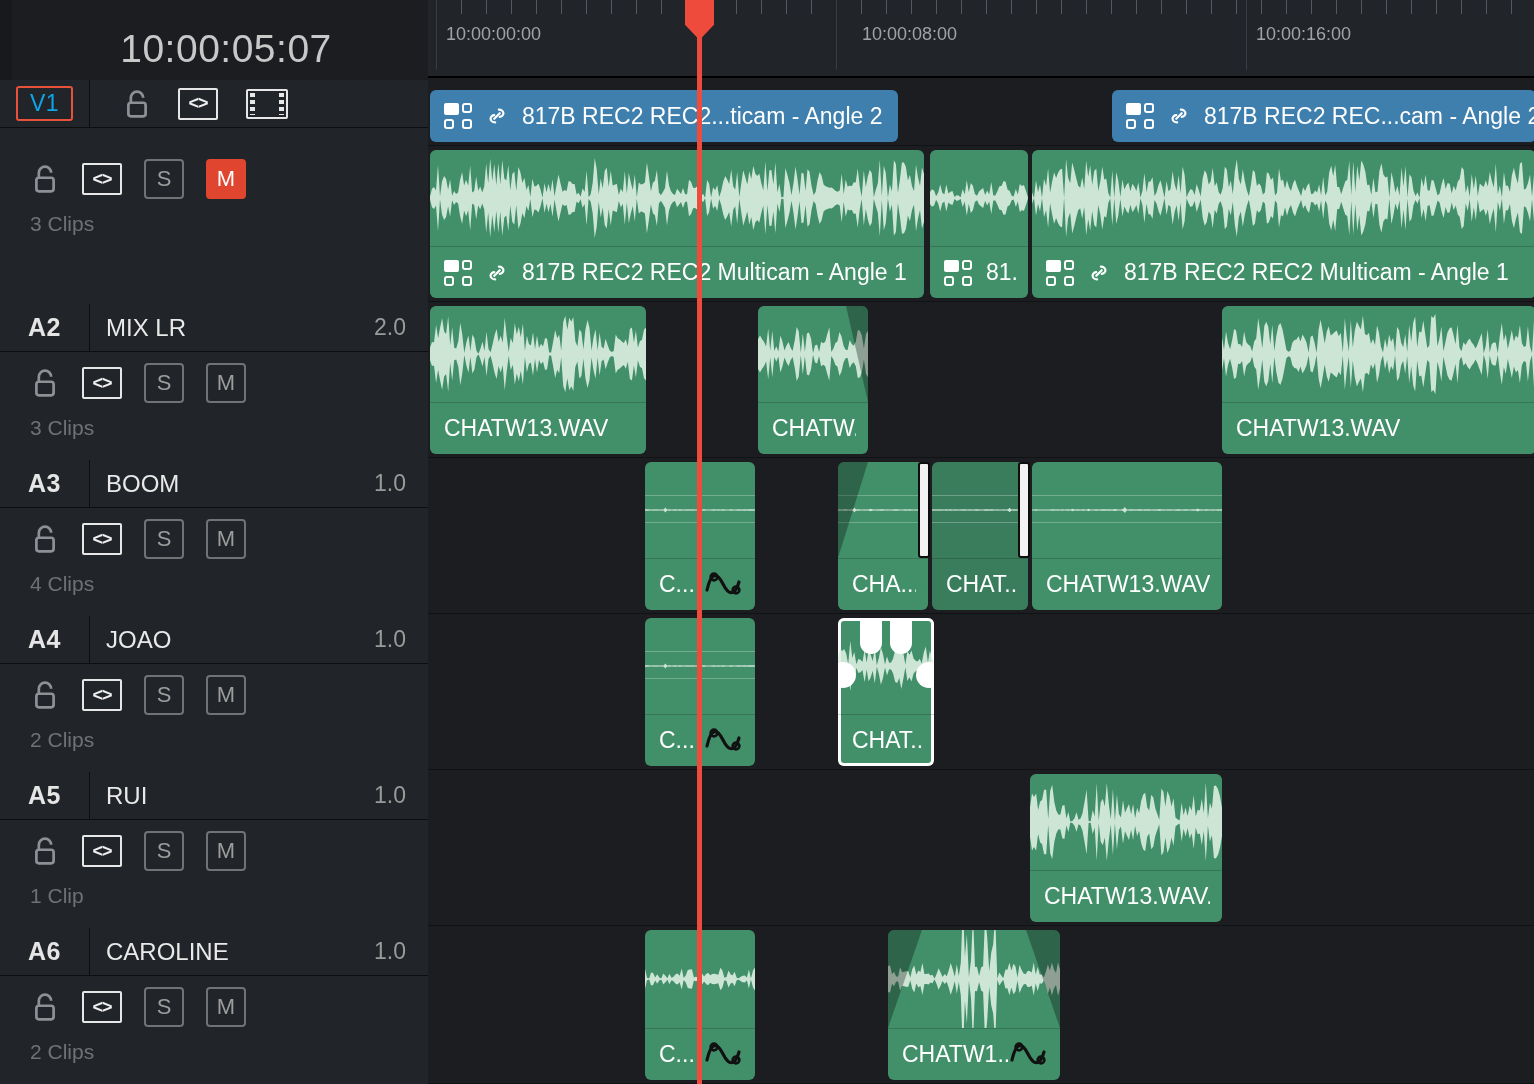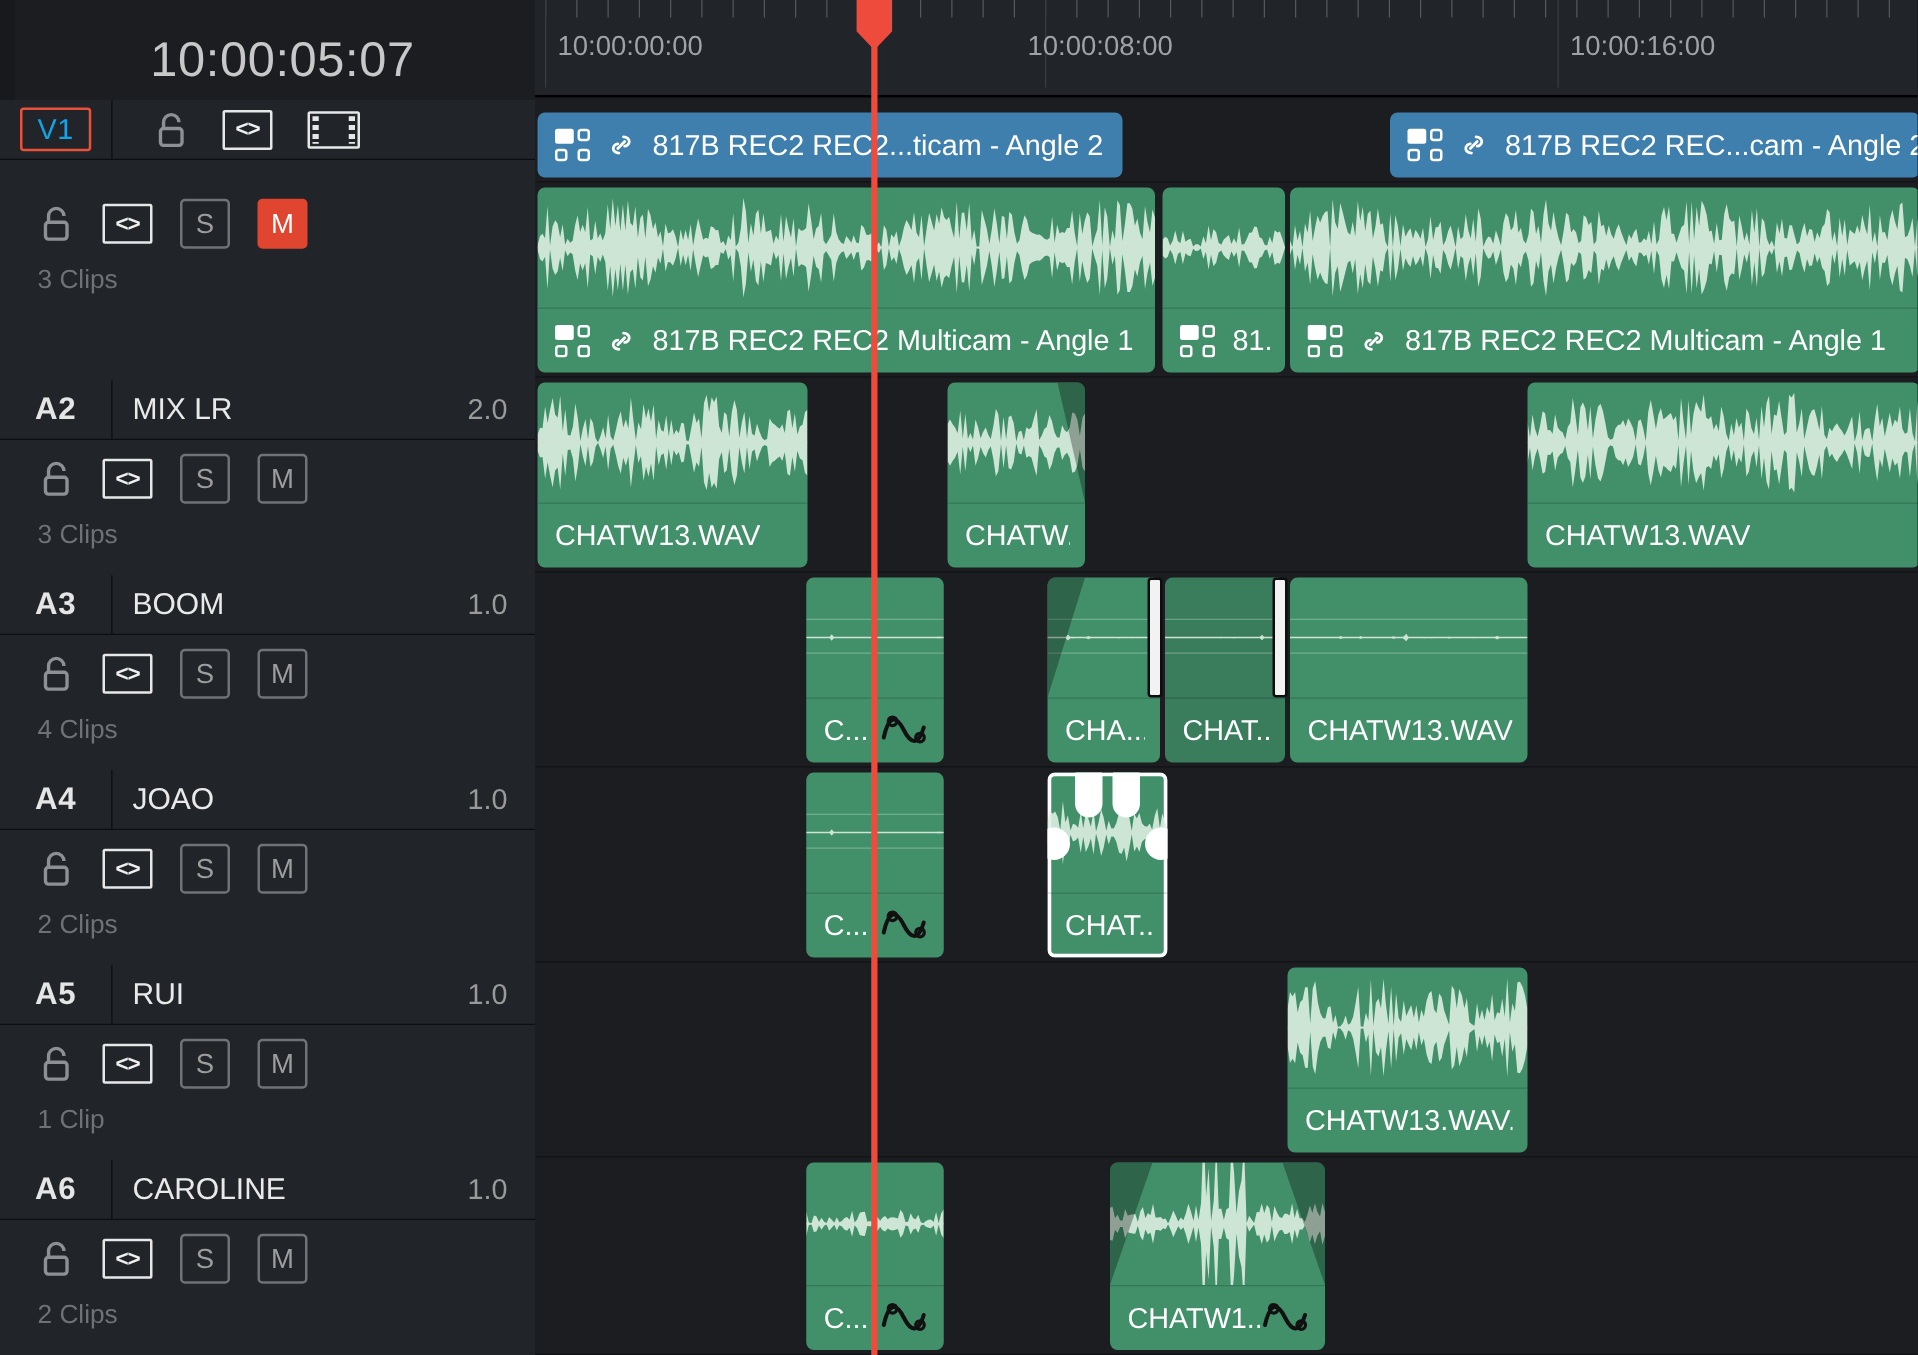--- a/index.html
+++ b/index.html
@@ -81,21 +81,21 @@
   }
   .sq-btn.active { background: #e0452f; border-color: #e0452f; color: #fff; }
 
   
   #tl { position: absolute; left: 428px; top: 0; width: 1106px; height: 1084px; background: #1b1d21; }
   #ruler { position: absolute; left: 0; top: 0; width: 1106px; height: 78px;
            background: #212428; border-bottom: 2px solid #000; }
   .tick { position: absolute; top: 0; width: 1px; background: #53585e; }
   .tick.mi { height: 14px; }
   .tick.ma { height: 70px; background: #3a3e44; }
-  .tk-label { position: absolute; top: 24px; color: #9fa3a7; font-size: 22px; white-space: nowrap; }
+  .tk-label { position: absolute; top: 24px; color: #9fa3a7; font-size: 18px; white-space: nowrap; }
 
   .track-lane { position: absolute; left: 0; width: 1106px; background: #1b1d21;
                 border-bottom: 1px solid #101216; }
 
   .clip { position: absolute; border-radius: 6px; overflow: hidden; }
   .clip.vid { background: #3e7fae; }
   .clip.aud { background: #42906a; }
   .clip.aud.dim { background: #3a7d5d; }
   .clip.sel { box-shadow: inset 0 0 0 3px #ffffff; }
 
@@ -364,21 +364,21 @@
         <div class="tick mi" style="left: 933px;"></div>
         <div class="tick mi" style="left: 958px;"></div>
         <div class="tick mi" style="left: 983px;"></div>
         <div class="tick mi" style="left: 1008px;"></div>
         <div class="tick mi" style="left: 1033px;"></div>
         <div class="tick mi" style="left: 1058px;"></div>
         <div class="tick mi" style="left: 1083px;"></div>
         <div class="tick ma" style="left: 8px;"></div>
         <div class="tk-label" style="left: 18px;">10:00:00:00</div>
         <div class="tick ma" style="left: 408px;"></div>
-        <div class="tk-label" style="left: 394px;">10:00:08:00</div>
+        <div class="tk-label" style="left: 434px;">10:00:08:00</div>
         <div class="tick ma" style="left: 818px;"></div>
         <div class="tk-label" style="left: 828px;">10:00:16:00</div>
       </div>
     <div id="lanes">
         <div class="track-lane" style="top: 88px; height: 58px;">
           <div class="clip vid" style="left: 2px; width: 468px; top: 2px; height: 52px;">
             <div class="clip-bar">
               <span class="mc-icon">
                 <s1></s1>
                 <s2></s2>

